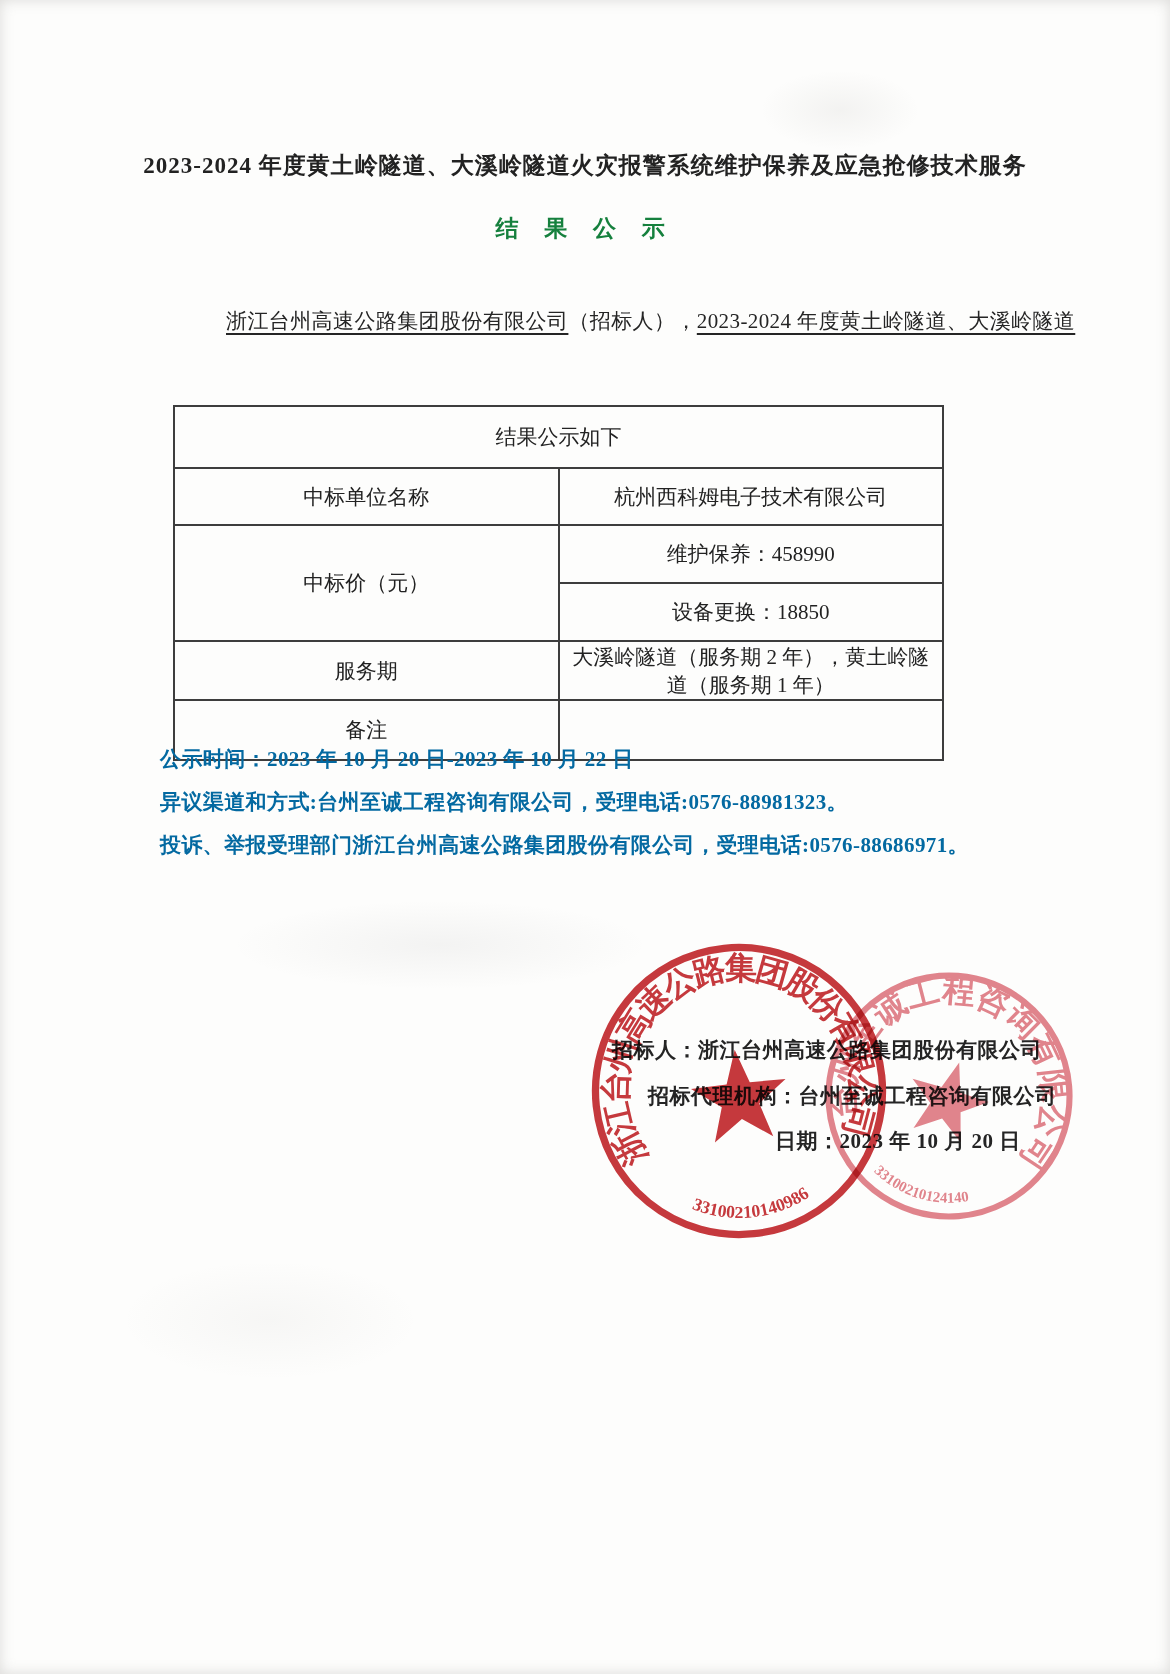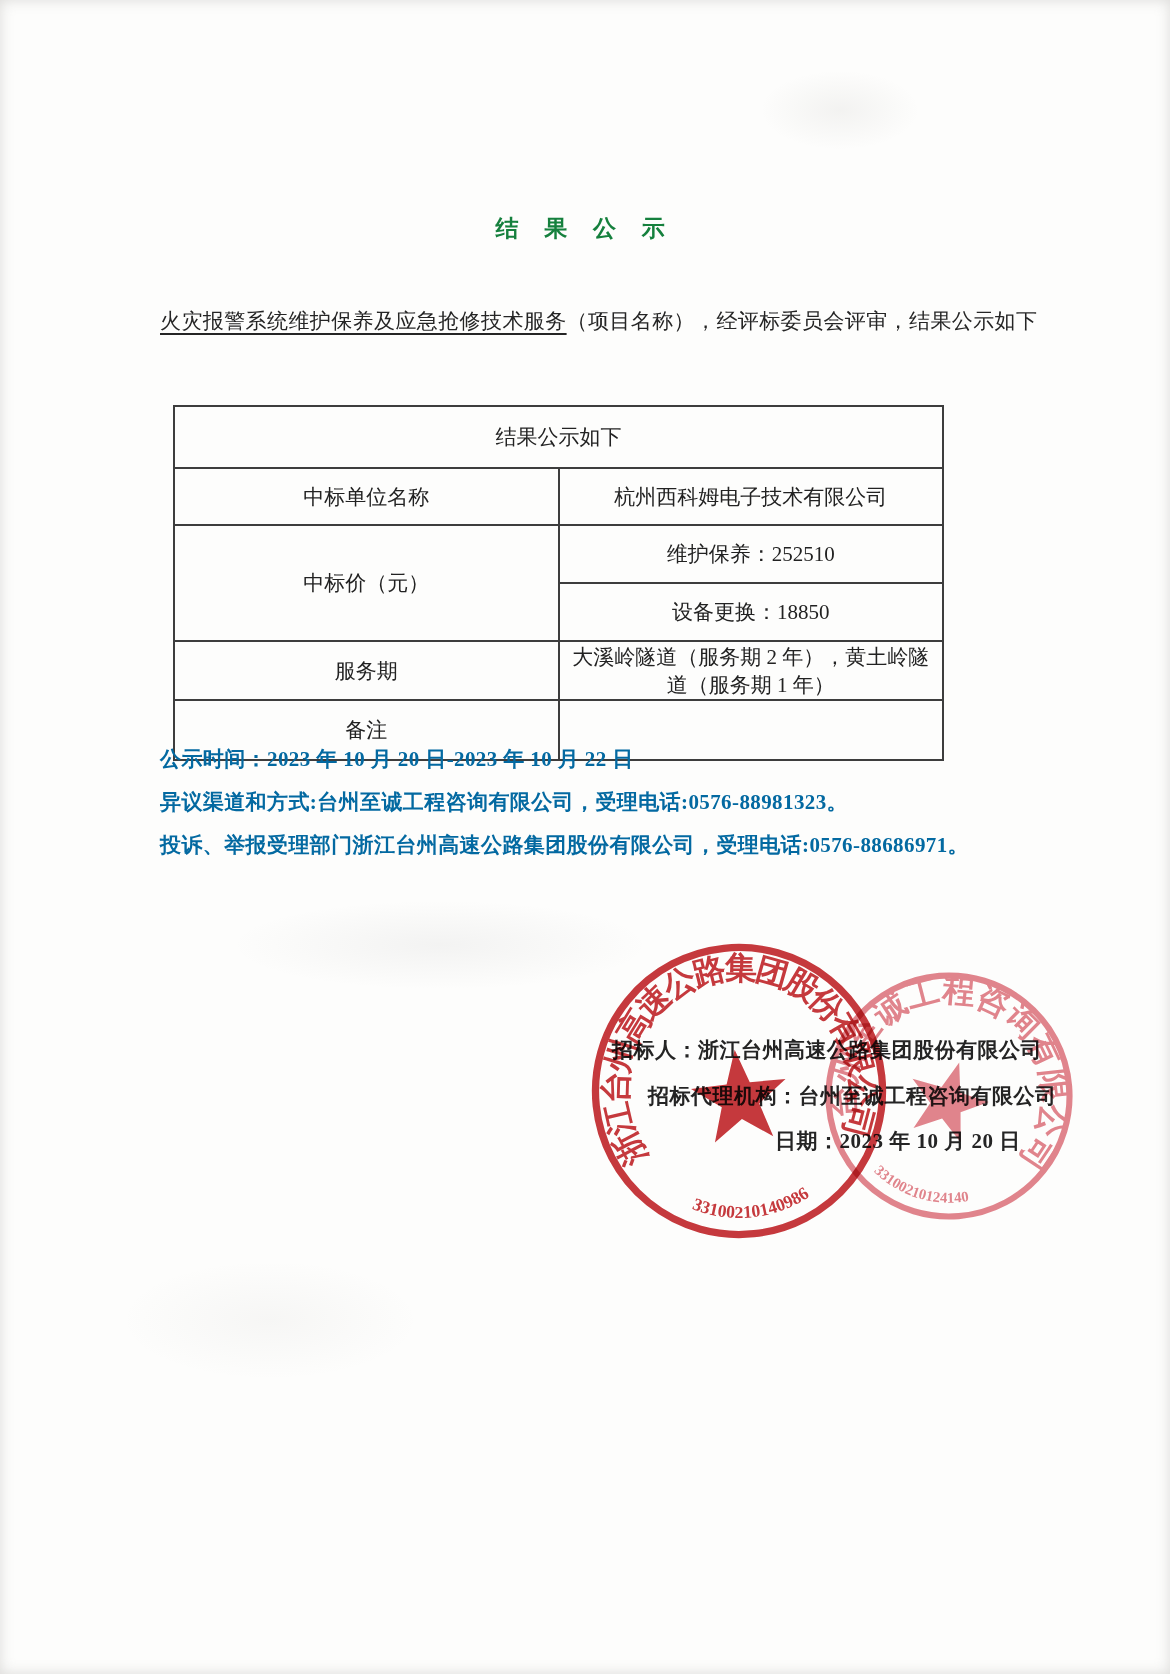--- a/index.html
+++ b/index.html
@@ -65,38 +65,39 @@
 </style>
 </head>
 <body>
 
 <div class="page">
 
   <div class="smudge s1"></div>
   <div class="smudge s2"></div>
   <div class="smudge s3"></div>
 
+  <div class="doc-title">2023-2024 年度黄土岭隧道、大溪岭隧道火灾报警系统维护保养及应急抢修技术服务</div>
   <div class="doc-subtitle">结 果 公 示</div>
 
   <div class="intro">
-    <div class="line"><span class="u">火灾报警系统维护保养及应急抢修技术服务</span><span>（项目名称），经评标委员会评审，结果公示如下</span></div>
+    <div class="line line1"><span class="u">浙江台州高速公路集团股份有限公司</span><span>（招标人），</span><span class="u">2023-2024 年度黄土岭隧道、大溪岭隧道</span></div>
   </div>
 
   <table class="result">
     <tbody>
         <tr>
       <td colspan="2" style="height:60px;">结果公示如下</td>
     </tr>
     <tr>
       <td class="lbl" style="height:55px;">中标单位名称</td>
       <td>杭州西科姆电子技术有限公司</td>
     </tr>
     <tr>
       <td class="lbl" rowspan="2">中标价（元）</td>
-      <td style="height:56px;">维护保养：252510</td>
+      <td style="height:56px;">维护保养：458990</td>
     </tr>
     <tr>
       <td style="height:56px;">设备更换：18850</td>
     </tr>
     <tr>
       <td class="lbl" style="height:57px;margin-left:37px;">服务期</td>
       <td>大溪岭隧道（服务期 2 年），黄土岭隧道（服务期 1 年）</td>
     </tr>
     <tr>
       <td class="lbl" style="height:58px;">备注</td>

